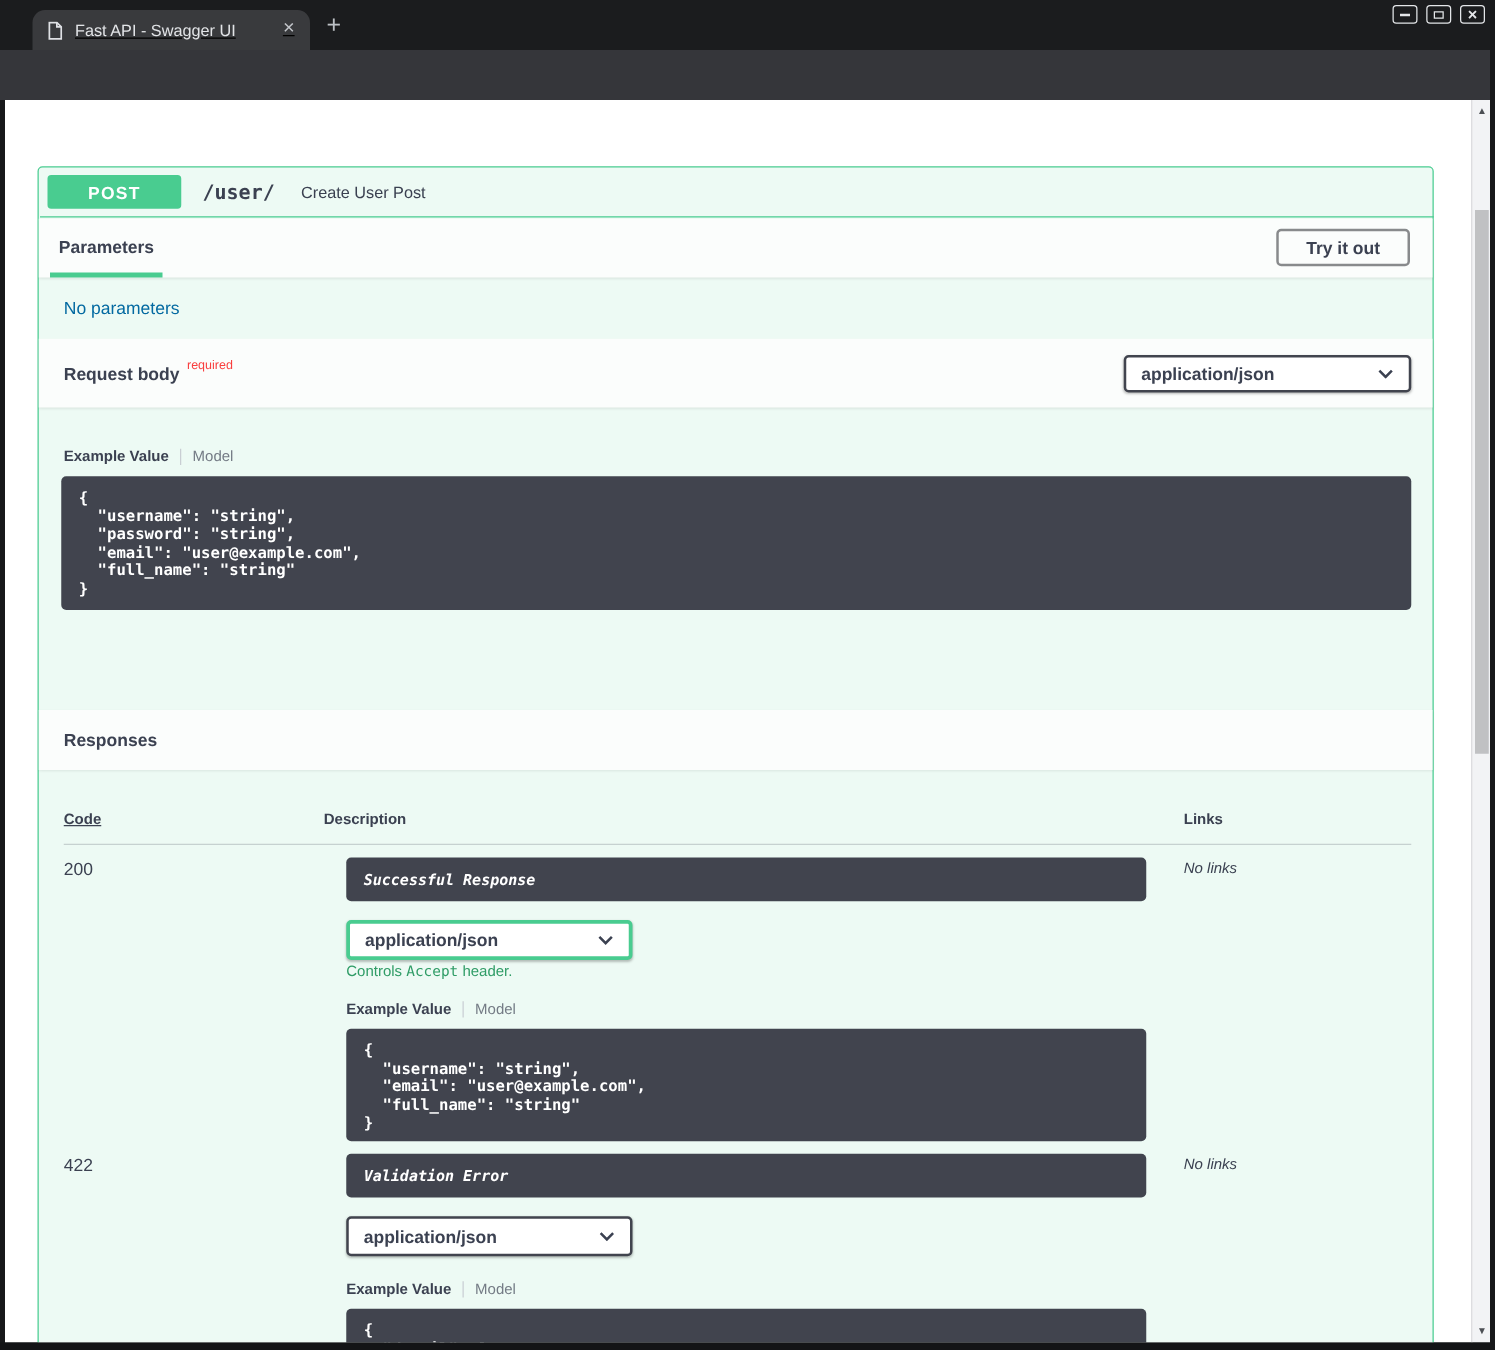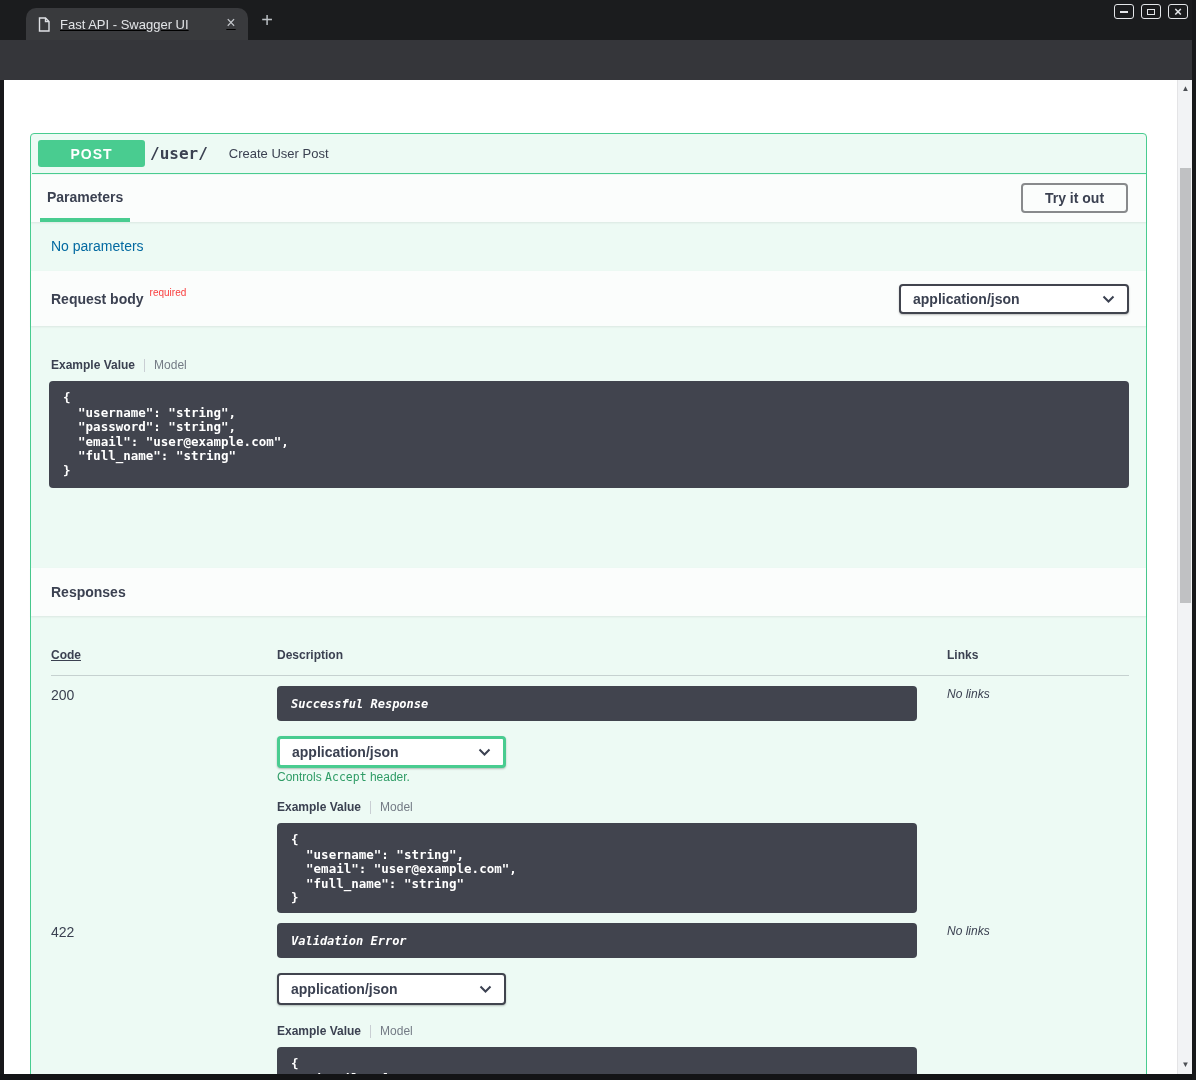--- a/index.html
+++ b/index.html
@@ -45,21 +45,21 @@
   .section-hr { position:absolute; left:26px; top:44px; width:1117px; height:1px; background:#d7d8da; }
 
   .opblock {
     position:absolute; left:26px; top:53px; width:1117px; height:1010px;
     background:#edfaf4; border:1px solid #49cc90; border-radius:4px;
   }
   .op-summary { position:absolute; left:1px; top:0; width:100%; height:40px;
     border-bottom:1px solid #49cc90; display:flex; align-items:center; }
   .method-badge { margin-left:6px; width:107px; height:27px; background:#49cc90; border-radius:3px;
     color:#fff; font-weight:bold; font-size:14px; letter-spacing:1px; display:flex; align-items:center; justify-content:center; }
-  .op-path { margin-left:5px; font-family:"DejaVu Sans Mono", monospace; font-weight:bold; font-size:16px; color:#3b4151; }
+  .op-path { margin-left:17px; font-family:"DejaVu Sans Mono", monospace; font-weight:bold; font-size:16px; color:#3b4151; }
   .op-desc { margin-left:21px; font-size:13px; color:#3b4151; }
 
   .sec-header { position:absolute; left:0; width:100%; background:#fbfdfc; box-shadow:0 1px 2px rgba(0,0,0,.08); }
   .params-header { top:41px; height:47px; }
   .tab-item { position:absolute; left:9px; top:0; height:100%; display:flex; align-items:center;
     padding:0 7px; border-bottom:4px solid #49cc90; }
   .tab-item span { font-size:14px; font-weight:bold; color:#3b4151; }
   .tryout-btn { position:absolute; right:18px; top:8px; width:107px; height:30px; background:transparent;
     border:2px solid #888a8c; border-radius:4px; font-family:inherit; font-size:14px; font-weight:bold; color:#3b4151; }
 
@@ -225,21 +225,21 @@
   "full_name": "string"
 }</div>
 
     <div class="sec-header resp-header">
       <div class="resp-title-wrap">
         <span class="resp-title">Responses</span>
       </div>
     </div>
 
     <span class="col-head" style="left:20px; top:514px;text-decoration:underline;">Code</span>
-    <span class="col-head" style="left:246px; top:514px;">Description</span>
+    <span class="col-head" style="left:228px; top:514px;">Description</span>
     <span class="col-head" style="left:916px; top:514px;">Links</span>
     <div class="table-line"></div>
 
     <span class="resp-code" style="left:20px; top:553px;">200</span>
     <div class="descblock" style="left:246px; top:552px;">Successful Response</div>
     <span class="no-links" style="left:916px; top:553px;">No links</span>
 
     <div class="mselect accept" style="position:absolute; left:246px; top:602px; width:229px; height:32px;">
       <span>application/json</span>
       <svg width="13" height="8">

